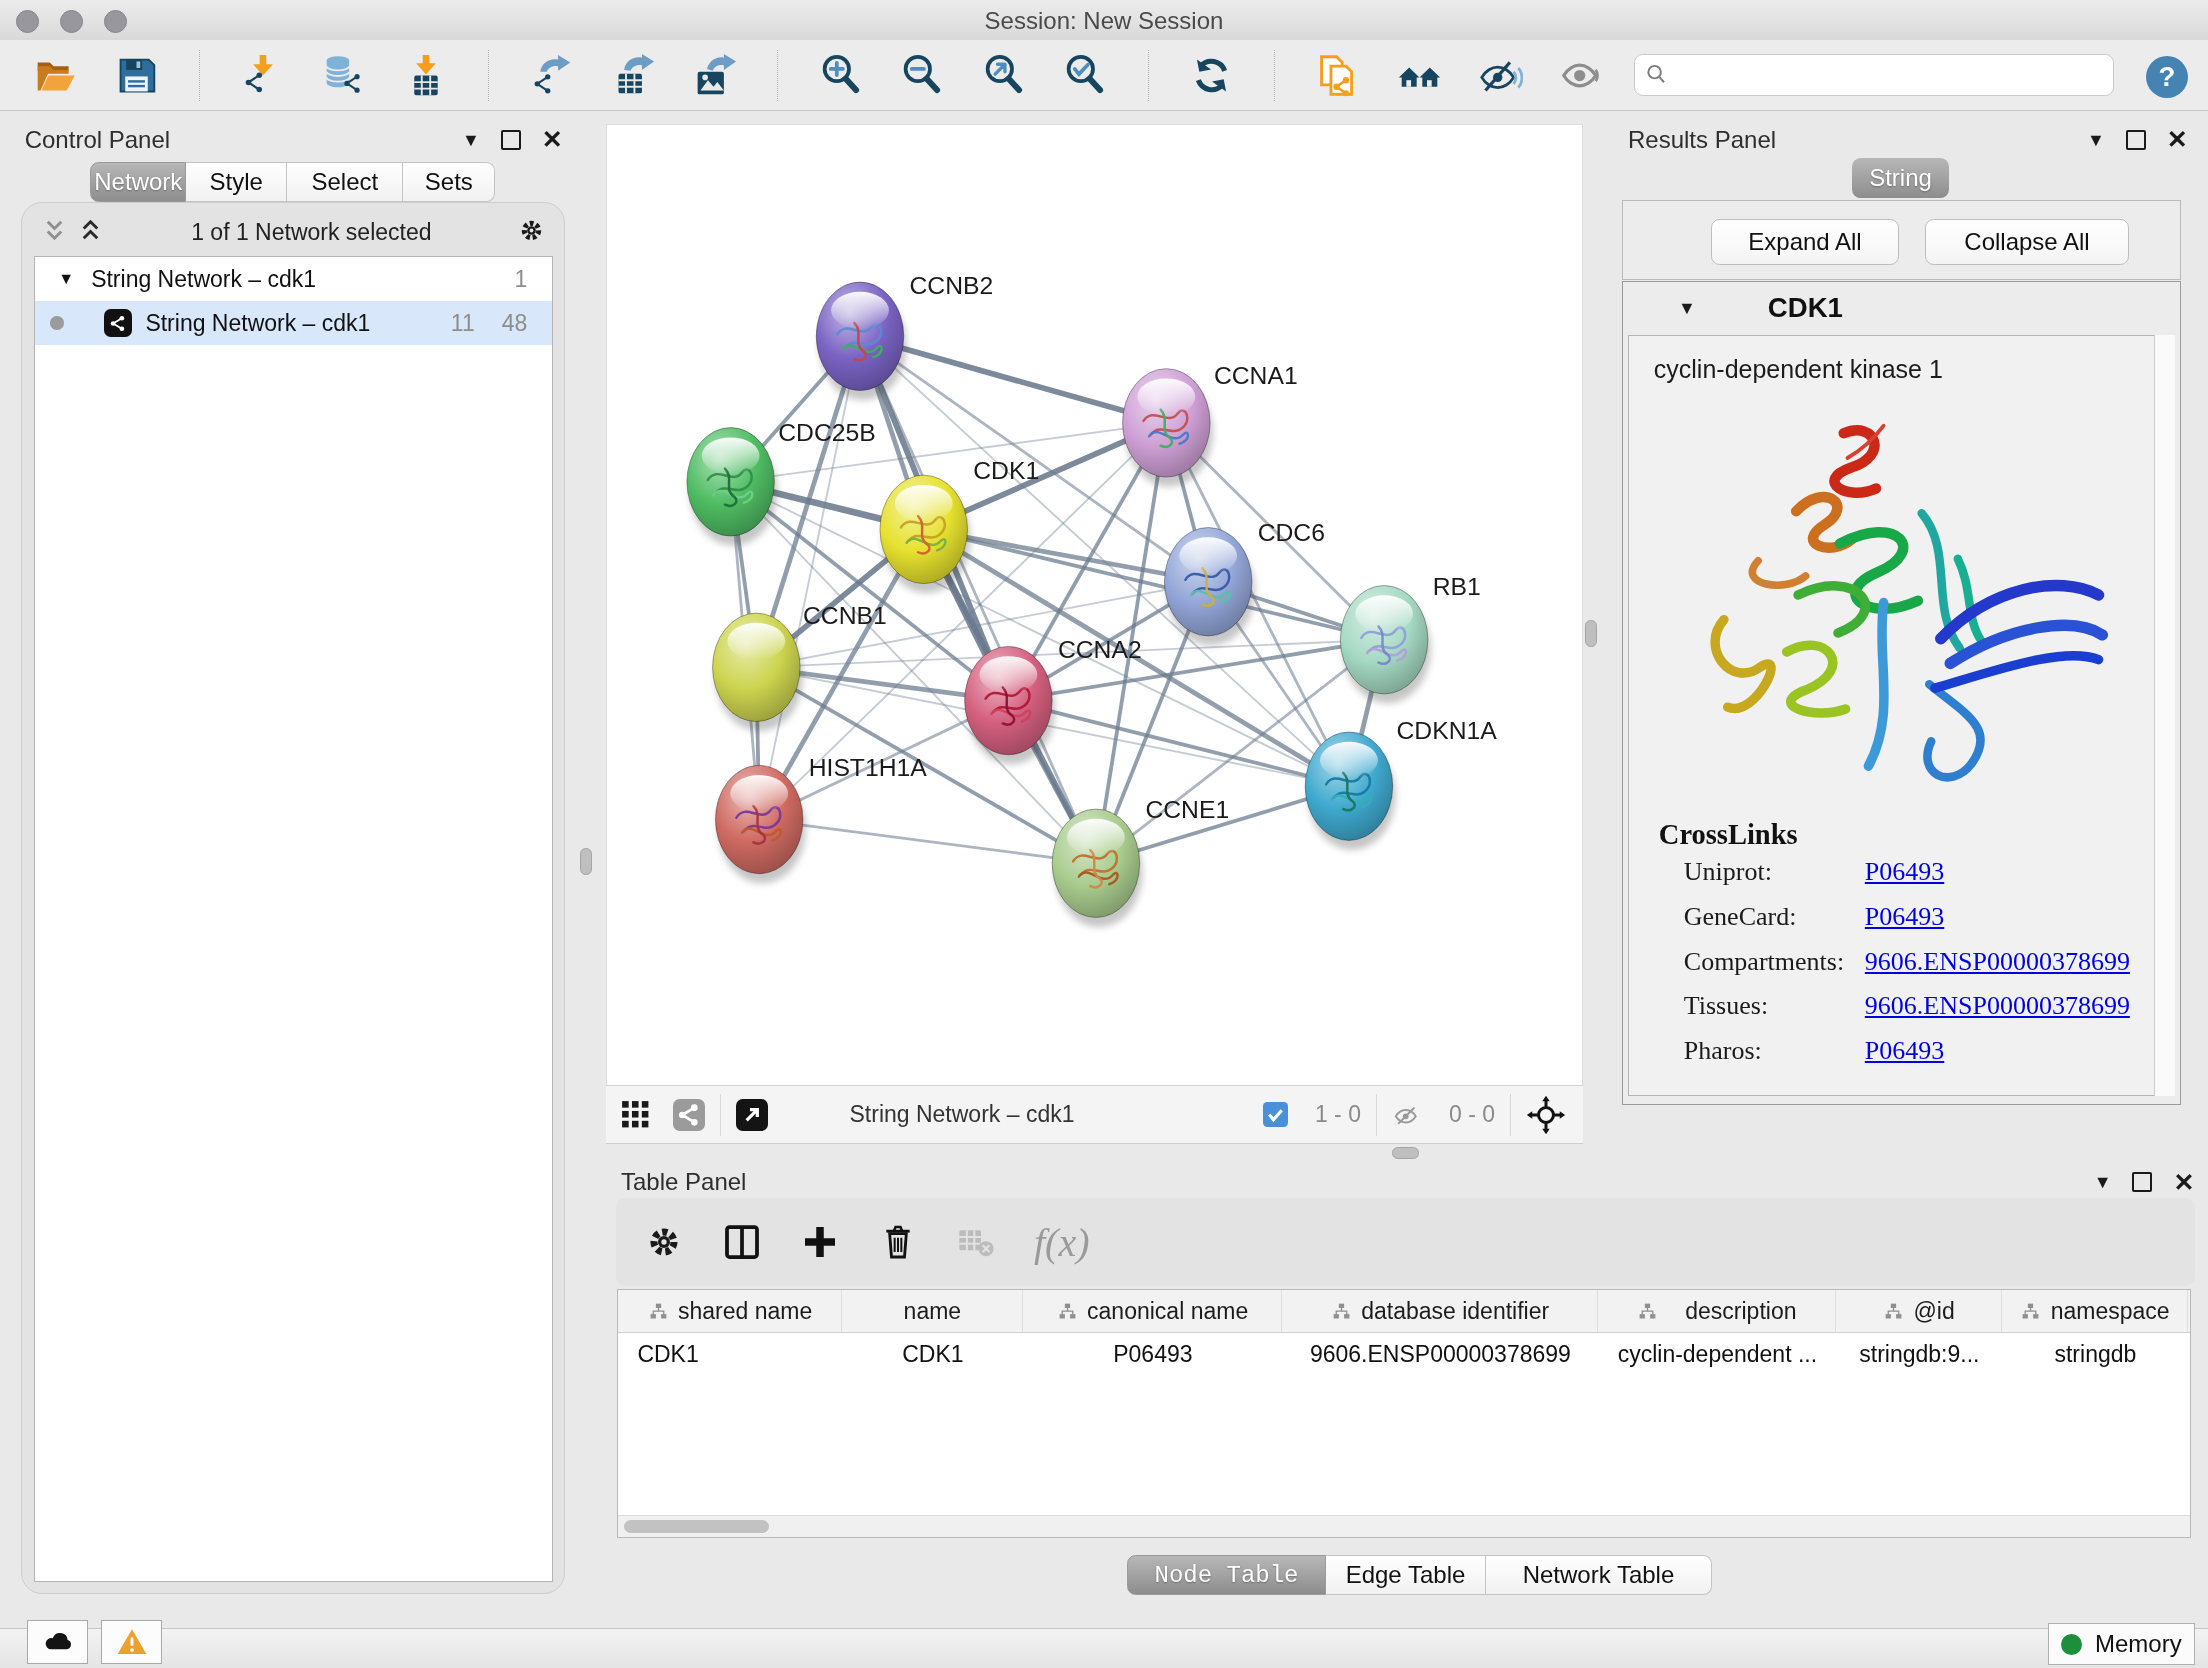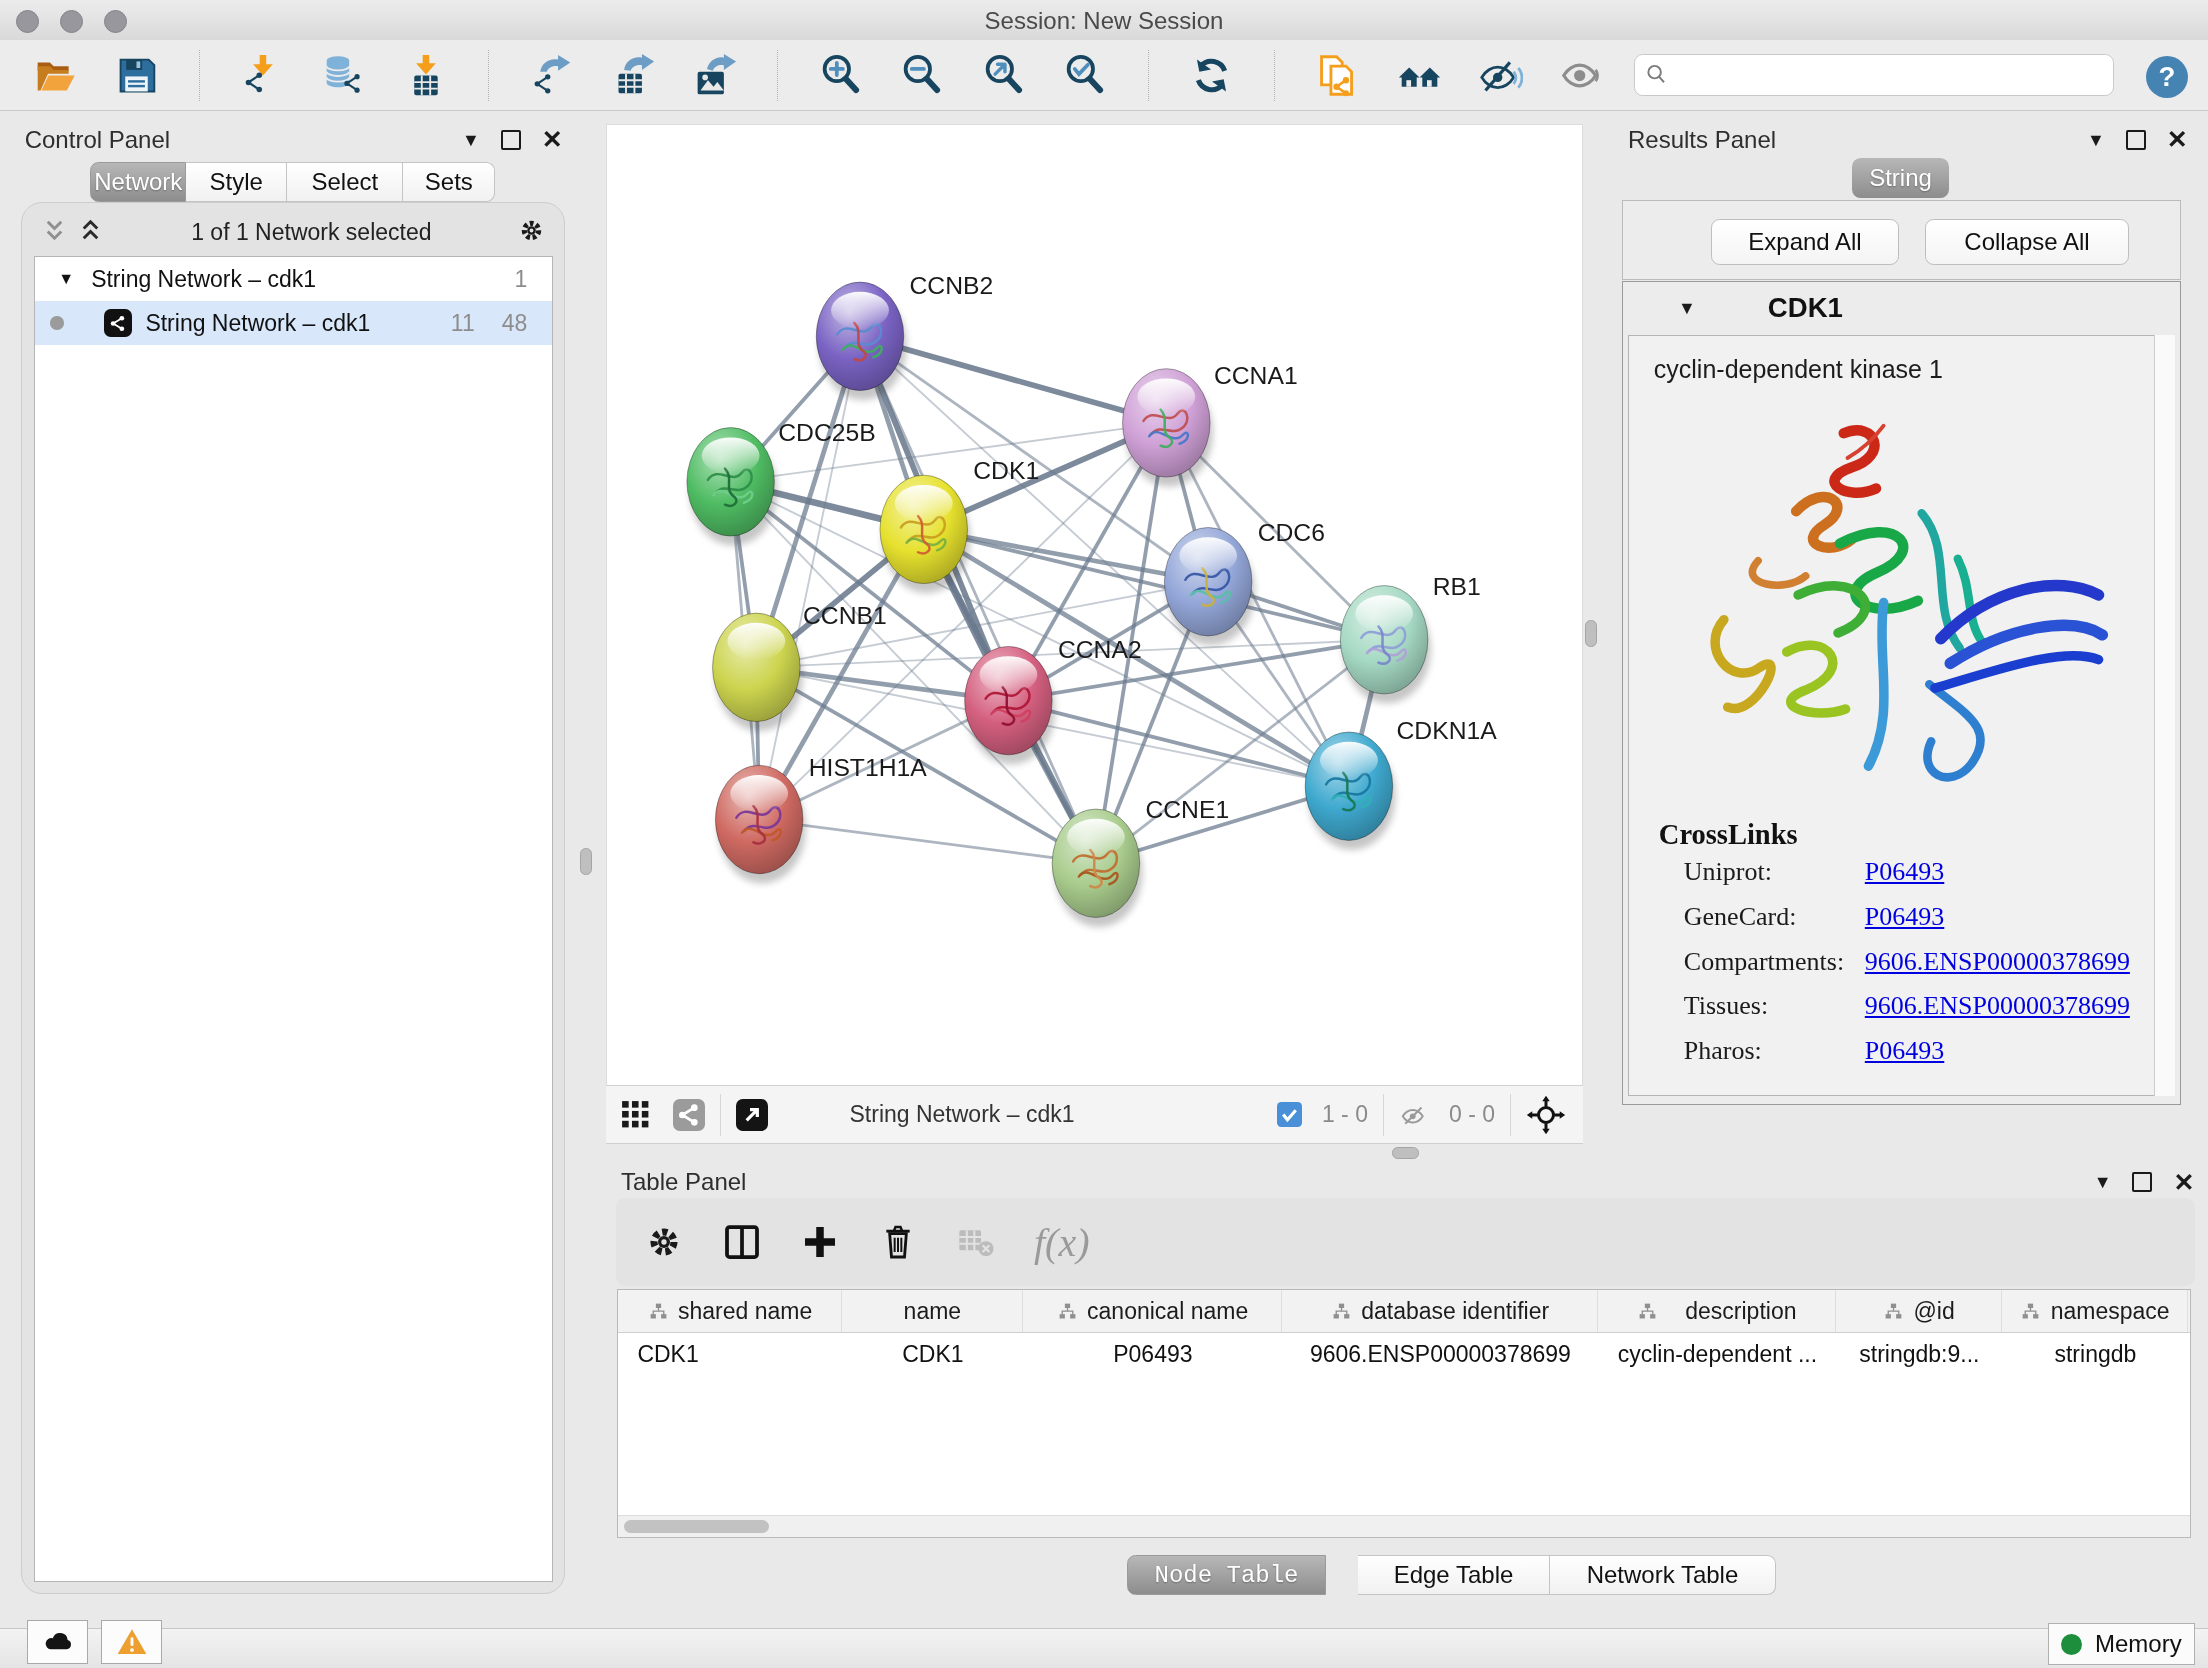--- a/index.html
+++ b/index.html
@@ -51,21 +51,21 @@
   .trow.selrow{background:#d8e7fa;}
   .appicon{width:28.5px;height:28.5px;border-radius:6.7px;background:#111;display:flex;align-items:center;justify-content:center;}
   .appicon svg{width:21px;height:21px;}
   
   .netcanvas{position:absolute;left:606px;top:124px;width:975px;height:961px;background:#fff;border:1px solid #dcdcdc;box-sizing:content-box;}
   .netbar{position:absolute;left:606px;top:1085px;width:977px;height:59px;background:#f4f4f4;
     border-top:1px solid #d2d2d2;border-bottom:1px solid #cfcfcf;display:flex;align-items:center;box-sizing:border-box;}
   .netbar .nsep{width:0;height:42px;border-left:1px solid #d7d7d7;margin:0 15px;}
   .netbar svg{display:block;}
   .netname{font-size:23px;color:#333;margin-left:82px;}
-  .ncount{font-size:23px;color:#8a8a8a;margin-left:20px;}
+  .ncount{font-size:23px;color:#8a8a8a;margin-left:27px;}
   .netstrip{position:absolute;left:606px;top:1144px;width:977px;height:13.3px;background:#e9e9e9;}
   .handle{position:absolute;background:#bfbfbf;border:1px solid #a5a5a5;border-radius:5.7px;}
   
   .rpanel{position:absolute;left:1607px;top:116px;width:594px;height:1037px;}
   .rp-hdr{position:absolute;left:21px;top:9.5px;}
   .rp-icons{position:absolute;right:13.3px;top:11.4px;display:flex;gap:21px;align-items:center;}
   .rp-tabwrap{position:absolute;left:245px;top:42px;}
   .rp-tab{width:97px;height:40px;border-radius:8.6px;background:linear-gradient(#b7b7b7,#8d8d8d);
     color:#fff;font-size:24px;display:flex;align-items:center;justify-content:center;text-shadow:0 1px 1.9px rgba(0,0,0,.3);cursor:pointer;}
   .rp-box1{position:absolute;left:15px;top:84px;width:559px;height:80px;background:#ececec;border:1px solid #bababa;box-sizing:border-box;}
@@ -849,21 +849,21 @@
           <div class="td" style="width: 166px;">stringdb:9...</div>
           <div class="td" style="width: 186px;">stringdb</div>
         </div>
       </div>
     <div class="hscroll">
         <div class="hthumb"></div>
       </div>
   </div>
   <div class="tp-tabs tabgroup" id="tp-tabs">
       <div class="tab sel" style="width: 199px; font-family: Liberation Mono, monospace;">Node Table</div>
-      <div class="tab" style="width: 192px; margin-left: 32px;">Edge Table</div>
+      <div class="tab" style="width: 160px;">Edge Table</div>
       <div class="tab" style="width: 226px;">Network Table</div>
     </div>
 </div>
 
 <div class="statusbar">
   <div class="sbtn" style="left:27px">
     <svg viewBox="0 0 48 48">
         <path d="M14 35a8.5 8.5 0 1 1 2.2-16.7A11.5 11.5 0 0 1 38.5 21 7.2 7.2 0 0 1 37 35z" fill="#141414"></path>
       </svg>
   </div>

